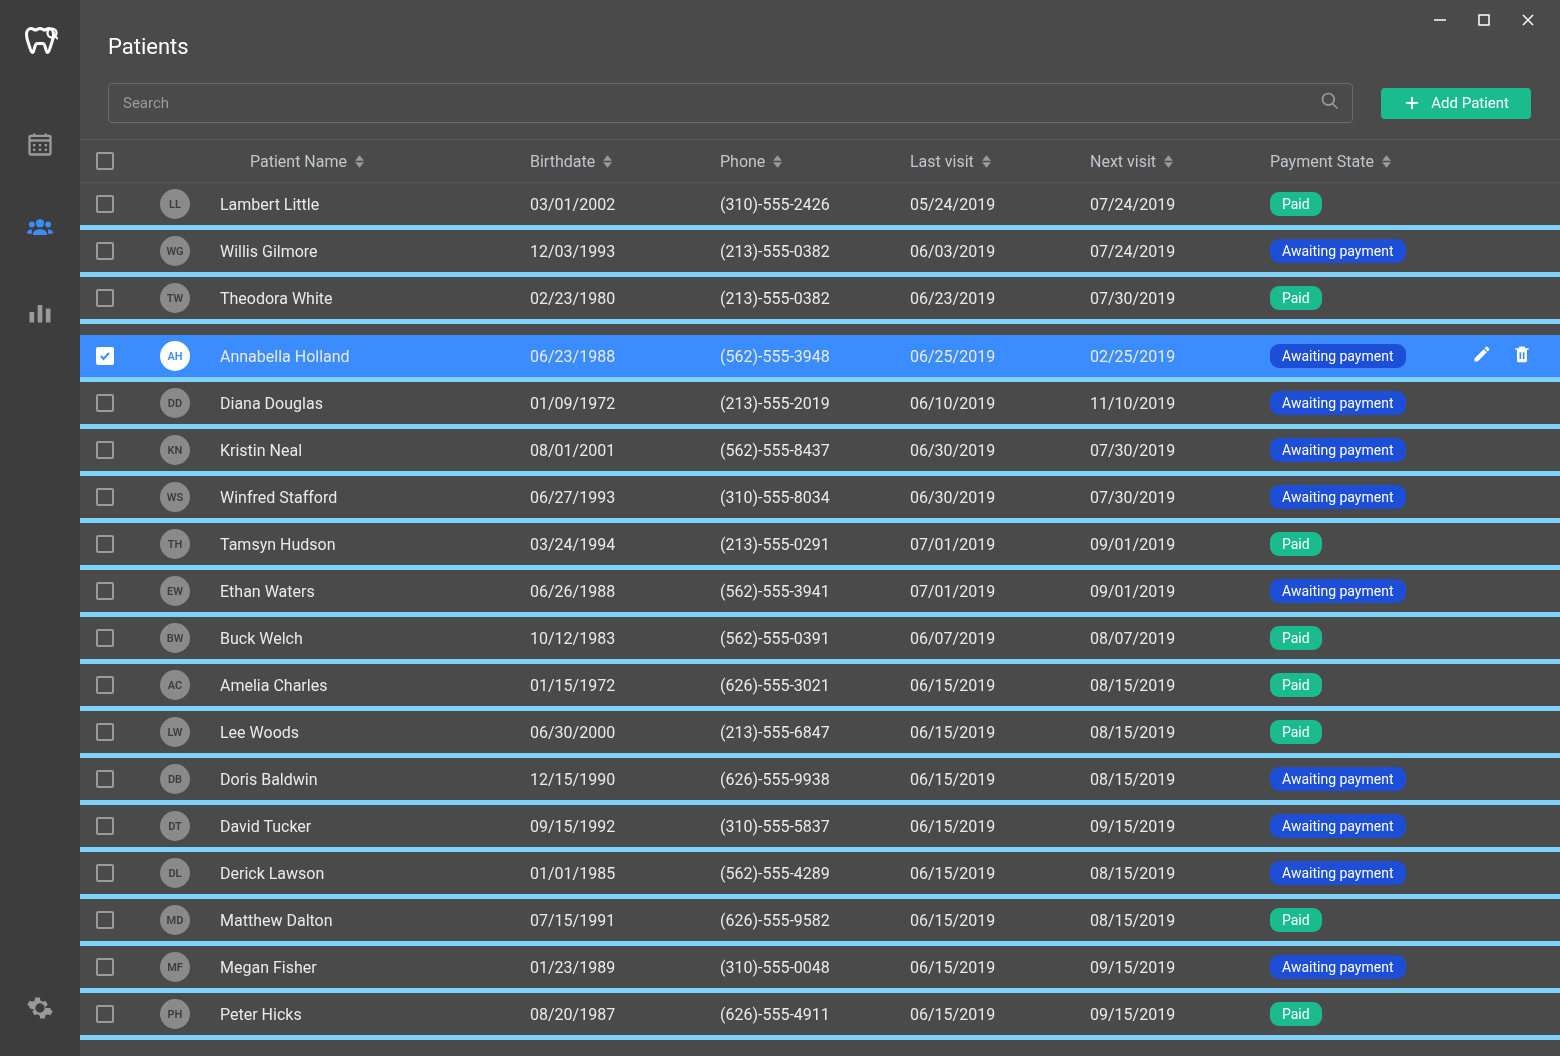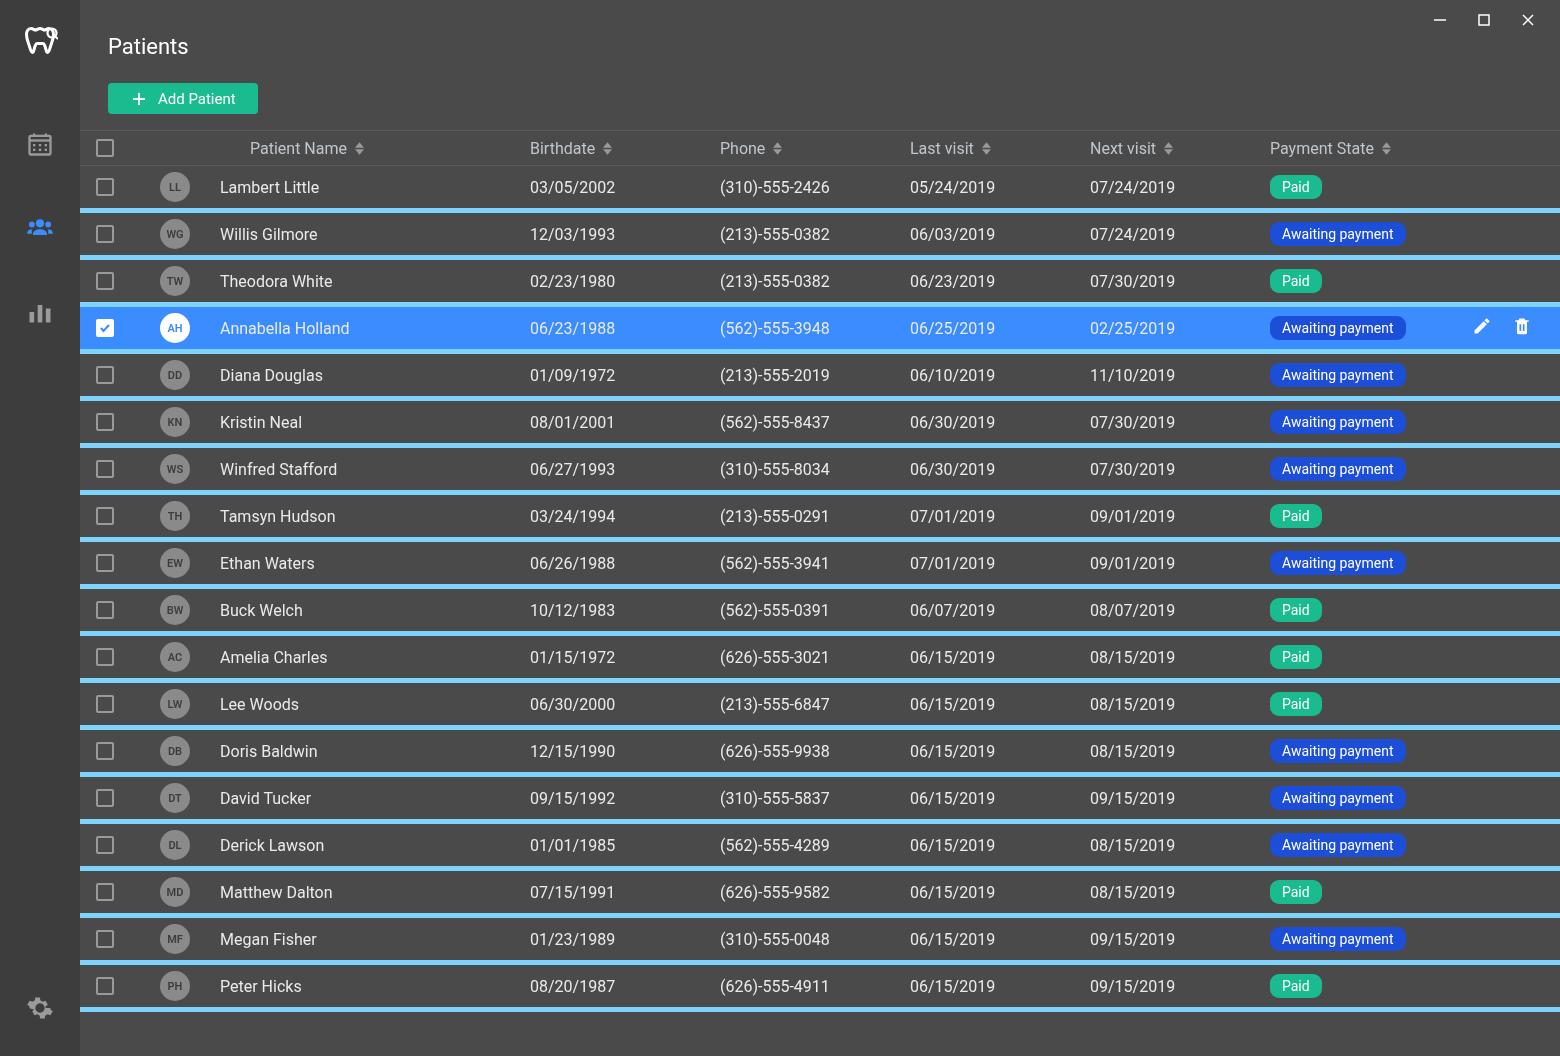--- a/index.html
+++ b/index.html
@@ -17,27 +17,27 @@
   .header { display: flex; flex-direction: column; padding: 0 29px 0 28px; }
   .page-title { font-size: 22px; color: #ffffff; font-weight: 400; margin-top: -6px; margin-bottom: 24px; }
   .top-row { display: flex; align-items: center; gap: 28px; margin-bottom: 16px; }
   .search-wrap { flex: 1; position: relative; border: 1px solid #6a6a6a; border-radius: 4px; height: 40px; display: flex; align-items: center; }
   .search-wrap input { background: transparent; border: none; outline: none; color: #e0e0e0; font-size: 15px; padding: 0 40px 0 14px; width: 100%; height: 100%; }
   .search-wrap input::placeholder { color: #9a9a9a; }
   .search-wrap .search-icon { position: absolute; right: 12px; color: #9a9a9a; }
   .add-btn { background: #1abc8f; color: #fff; border: none; border-radius: 4px; height: 31px; padding: 0 22px; font-size: 15px; display: flex; align-items: center; gap: 10px; cursor: pointer; }
   .add-btn svg { width: 18px; height: 18px; }
   .table { flex: 1; overflow-y: auto; }
-  .table-header { display: grid; grid-template-columns: 64px 90px 280px 190px 190px 180px 180px 200px 1fr; align-items: center; height: 36px; padding: 0 0 0 16px; border-top: 1px solid #5a5a5a; border-bottom: 1px solid #5a5a5a; font-size: 16px; color: #bfc6cc; }
+  .table-header { display: grid; grid-template-columns: 64px 90px 280px 190px 190px 180px 180px 200px 1fr; align-items: center; height: 44px; padding: 0 0 0 16px; border-top: 1px solid #5a5a5a; border-bottom: 1px solid #5a5a5a; font-size: 16px; color: #bfc6cc; }
   .hcell { display: flex; align-items: center; gap: 8px; }
   .hcell .sort { display: inline-flex; flex-direction: column; line-height: 0; gap: 1px; color: #9a9a9a; }
   .hcell .sort svg { width: 9px; height: 6px; }
   .checkbox { width: 18px; height: 18px; border: 2px solid #9a9a9a; border-radius: 2px; display:flex; align-items:center; justify-content:center; cursor:pointer; }
   .row { display: grid; grid-template-columns: 64px 60px 310px 190px 190px 180px 180px 200px 1fr; align-items: center; height: 47px; border-bottom: 5px solid #7dd3fc; padding-left: 16px; font-size: 16px; color: #eaeaea; }
-  .row.selected { background: #3b8cff; }
+  .row.selected { background: #3b8cff; margin-top: 11px; }
   .row.selected .checkbox { background: #fff; border-color: #fff; }
   .avatar { width: 30px; height: 30px; border-radius: 50%; background: #8a8a8a; display: flex; align-items: center; justify-content: center; font-size: 11px; color: #3d3d3d; font-weight: 600; }
   .row.selected .avatar { background: #ffffff; color: #3b8cff; }
   .pill { display: inline-block; padding: 4px 12px; border-radius: 9px; font-size: 14px; color: #fff; }
   .pill.paid { background: #1abc8f; }
   .pill.awaiting { background: #1d4ed8; }
   .row .actions { display:flex; gap:20px; justify-content:flex-end; padding-right: 28px; color:#fff;}
   .row .actions svg { width: 20px; height: 20px; cursor: pointer; }
   .cell-check { display:flex; align-items:center; }
   .check-mark { width:12px; height:12px; color:#3b8cff; display:none;}
@@ -107,20 +107,29 @@
         <svg viewBox="0 0 14 14" stroke="currentColor" stroke-width="1.5">
           <line x1="2" y1="2" x2="12" y2="12"></line>
           <line x1="12" y1="2" x2="2" y2="12"></line>
         </svg>
       </div>
   </div>
 
   <div class="header">
     <div class="page-title">Patients</div>
     <div class="top-row">
+      <div class="search-wrap">
+        <input type="text" placeholder="Search" style="">
+        <span class="search-icon">
+          <svg width="20" height="20" viewBox="0 0 24 24" fill="none" stroke="currentColor" stroke-width="2">
+              <circle cx="10" cy="10" r="7"></circle>
+              <line x1="21" y1="21" x2="15" y2="15"></line>
+            </svg>
+        </span>
+      </div>
       <button class="add-btn">
         <svg viewBox="0 0 24 24" stroke="currentColor" stroke-width="2.5">
             <line x1="12" y1="4" x2="12" y2="20"></line>
             <line x1="4" y1="12" x2="20" y2="12"></line>
           </svg>
         <span>Add Patient</span>
       </button>
     </div>
   </div>
 
@@ -200,21 +209,21 @@
     </div>
     <div id="rows-container">
         <div class="row">
           <div class="cell-check">
             <div class="checkbox"></div>
           </div>
           <div>
             <div class="avatar">LL</div>
           </div>
           <div>Lambert Little</div>
-          <div>03/05/2002</div>
+          <div>03/01/2002</div>
           <div>(310)-555-2426</div>
           <div>05/24/2019</div>
           <div>07/24/2019</div>
           <div><span class="pill paid">Paid</span></div>
           <div class="actions"></div>
         </div>
         <div class="row">
           <div class="cell-check">
             <div class="checkbox"></div>
           </div>

